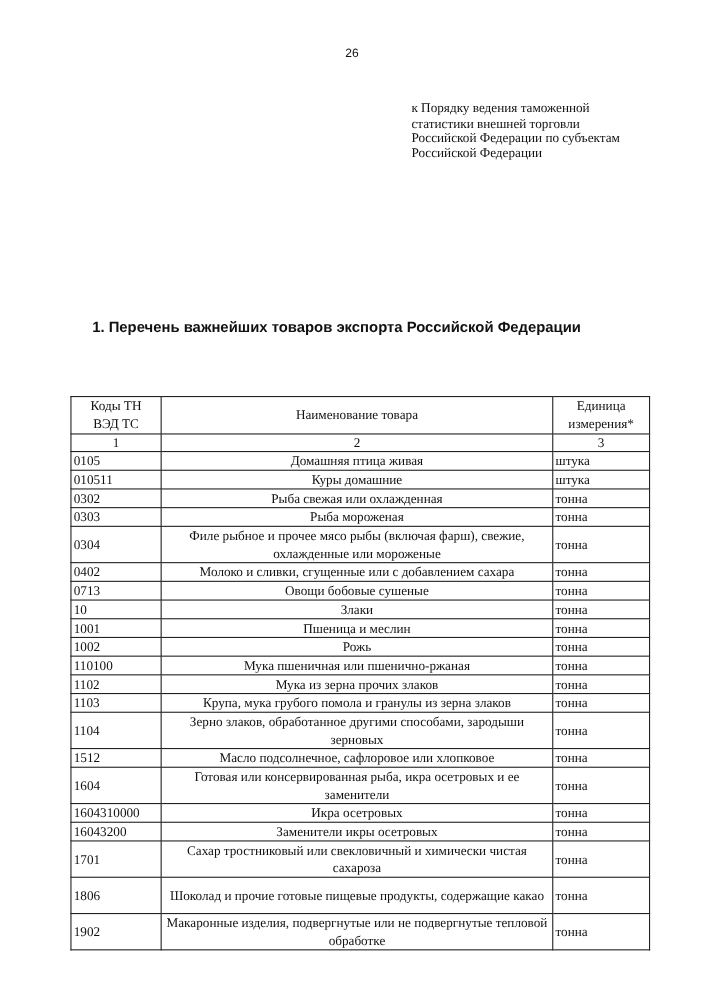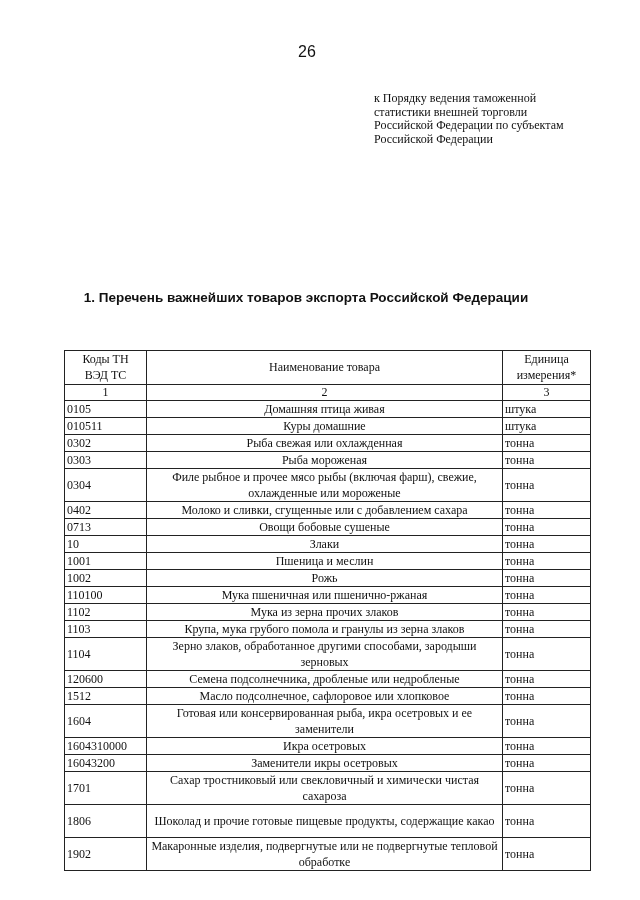--- a/index.html
+++ b/index.html
@@ -1,31 +1,31 @@
 <!DOCTYPE html>
 <html><head>
 <meta charset="utf-8">
 <style>
   html, body { margin: 0; padding: 0; background: #ffffff; }
   body { width: 640px; height: 900px; position: relative; overflow: hidden; color: #111; }
   .page-number {
-    position: absolute; left: 298px; top: 43px; width: 20px;
-    font-family: "Liberation Sans", sans-serif; font-size: 16px; text-align: left;
+    position: absolute; left: 310px; top: 43px; width: 20px;
+    font-family: "Liberation Sans", sans-serif; font-size: 11px; text-align: center;
   }
   .appendix {
     position: absolute; left: 374px; top: 92px; width: 250px;
     font-family: "Liberation Serif", serif; font-size: 12px; line-height: 13.6px;
   }
   .appendix div { white-space: nowrap; }
   .title {
     position: absolute; left: 0; top: 290px; width: 612px; text-align: center;
     font-family: "Liberation Sans", sans-serif; font-weight: bold; font-size: 13.5px;
   }
   table.goods {
-    position: absolute; left: 64px; top: 350px;
+    position: absolute; left: 64px; top: 360px;
     width: 526px; border-collapse: collapse; table-layout: fixed;
     font-family: "Liberation Serif", serif; font-size: 12px;
   }
   table.goods td, table.goods th {
     border: 1px solid #222; padding: 0 2px; line-height: 16px; vertical-align: middle;
     font-weight: normal;
   }
   table.goods th { line-height: 15.5px; height: 33px; text-align: center; }
   table.goods tr.num td { text-align: center; height: 15.4px; line-height: 15px; }
   table.goods tr.single td { height: 15.4px; }
@@ -138,25 +138,20 @@
         <td class="code">1103</td>
         <td class="name">Крупа, мука грубого помола и гранулы из зерна злаков</td>
         <td class="unit">тонна</td>
       </tr>
     <tr class="double">
         <td class="code">1104</td>
         <td class="name">Зерно злаков, обработанное другими способами, зародыши зерновых</td>
         <td class="unit">тонна</td>
       </tr>
     <tr class="single">
-        <td class="code">120600</td>
-        <td class="name">Семена подсолнечника, дробленые или недробленые</td>
-        <td class="unit">тонна</td>
-      </tr>
-    <tr class="single">
         <td class="code">1512</td>
         <td class="name">Масло подсолнечное, сафлоровое или хлопковое</td>
         <td class="unit">тонна</td>
       </tr>
     <tr class="double">
         <td class="code">1604</td>
         <td class="name">Готовая или консервированная рыба, икра осетровых и ее заменители</td>
         <td class="unit">тонна</td>
       </tr>
     <tr class="single">

